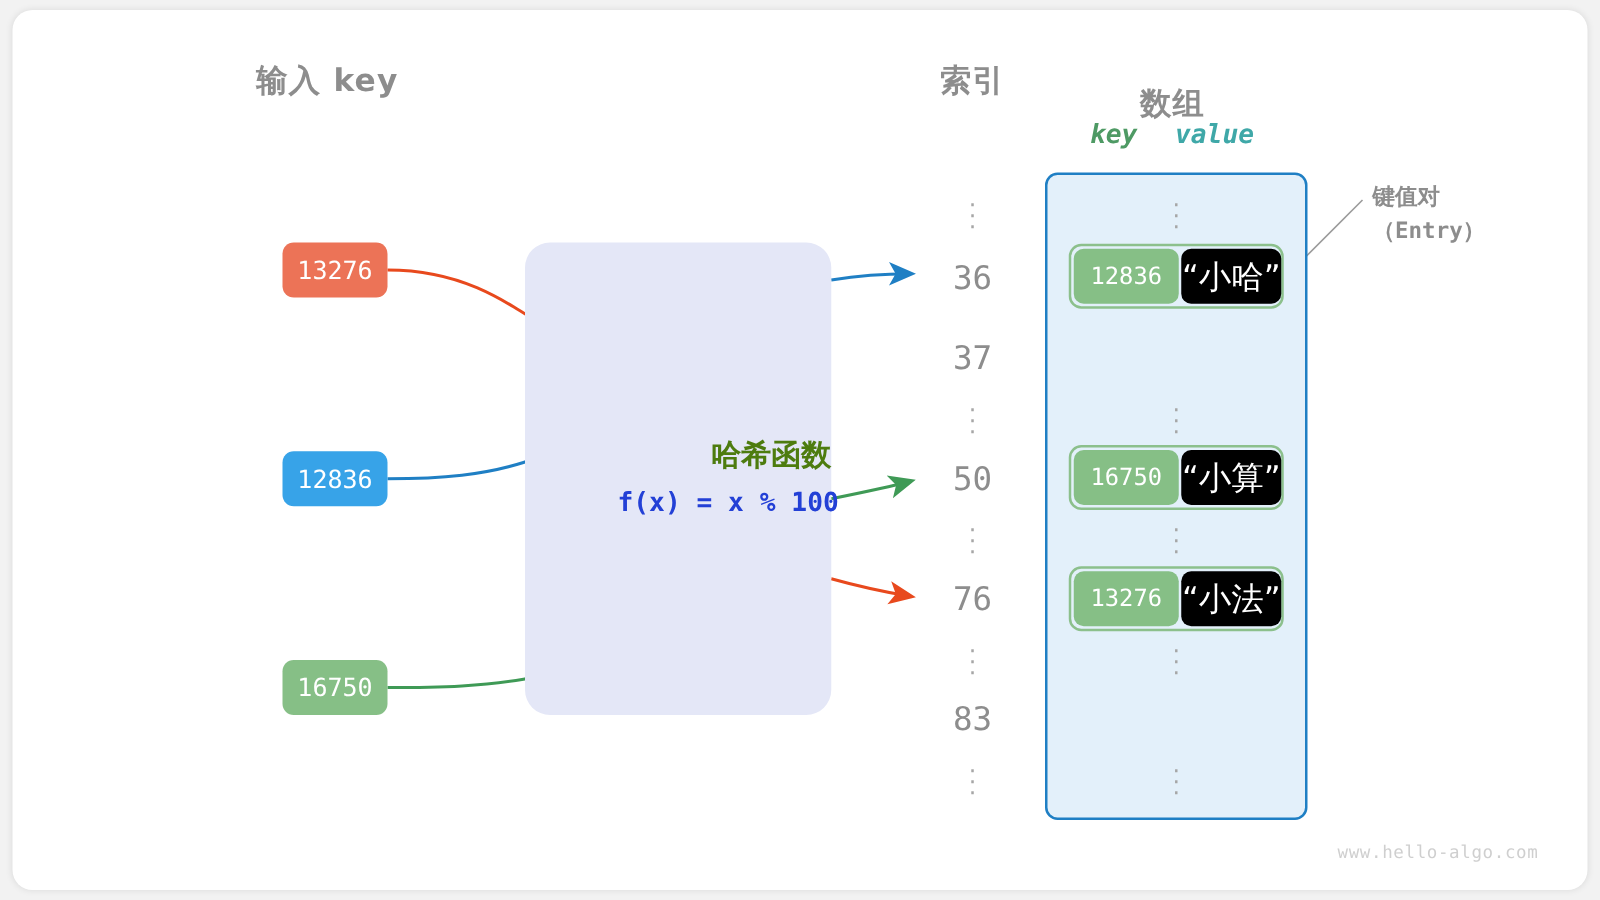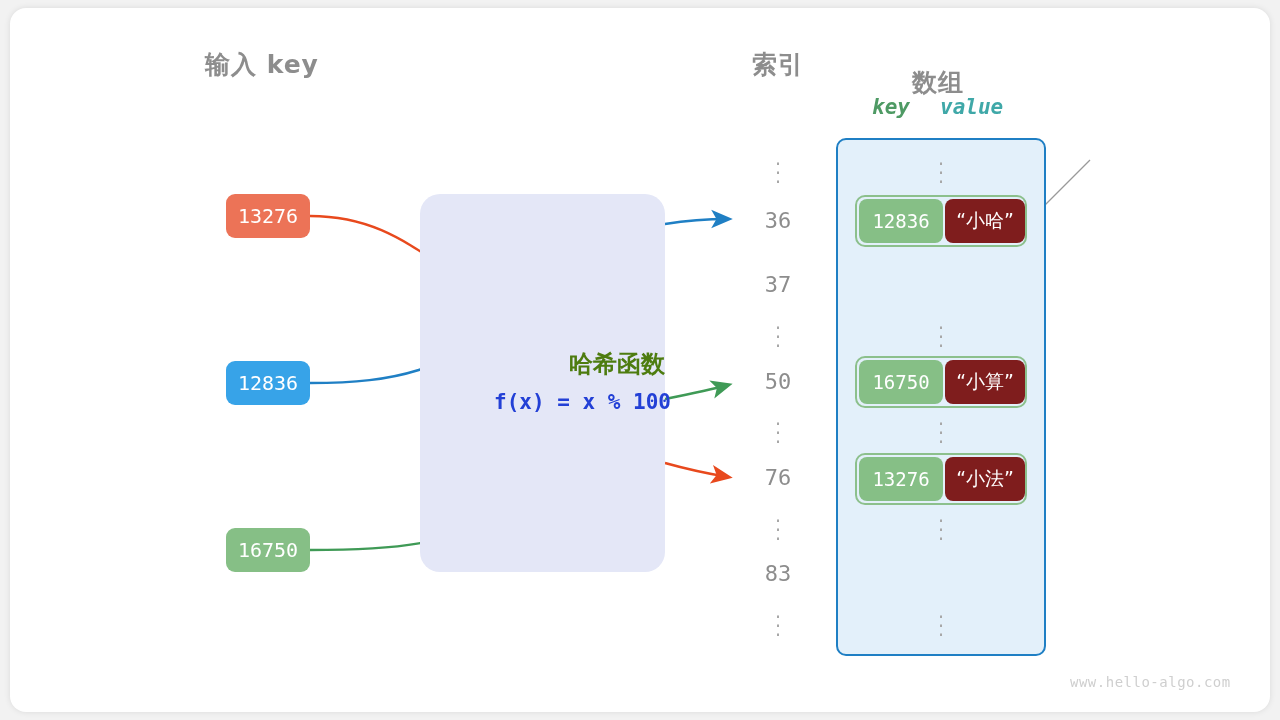--- a/index.html
+++ b/index.html
@@ -115,21 +115,21 @@
   }
 
   
   .idx {
     position: absolute;
     left: 740px;
     width: 76px;
     text-align: center;
     color: #8d8d8d;
     font-family: "DejaVu Sans Mono", "Liberation Mono", monospace;
-    font-size: 22px;
+    font-size: 26px;
   }
   .idx-dots {
     position: absolute;
     left: 740px;
     width: 76px;
     text-align: center;
     color: #a6a6a6;
     font-size: 18px;
     line-height: 5px;
   }
@@ -173,24 +173,24 @@
   }
   .entry .ekey {
     width: 84px;
     margin-left: 2px;
     background: #86bf86;
     border-radius: 8px;
   }
   .entry .eval {
     width: 80px;
     margin-left: 2px;
-    background: #7f1d1d;
+    background: #000000;
     border-radius: 8px;
     font-family: "DejaVu Sans", "Liberation Sans", sans-serif;
-    font-size: 19px;
+    font-size: 26px;
   }
 
   .arr-dots {
     position: absolute;
     left: 836px;
     width: 210px;
     text-align: center;
     color: #a6a6a6;
   }
   .arr-dots span { display: block; font-size: 19px; line-height: 9px; }
@@ -346,15 +346,19 @@
       <span>·</span>
     </div>
 
 
   <div class="arr-dots" style="top:613px">
       <span>·</span>
       <span>·</span>
       <span>·</span>
     </div>
 
+  <div id="entry-note">
+    <div>键值对</div>
+    <div class="en">（Entry）</div>
+  </div>
 
   <div id="watermark">www.hello-algo.com</div>
 </div>
 
 </body></html>

